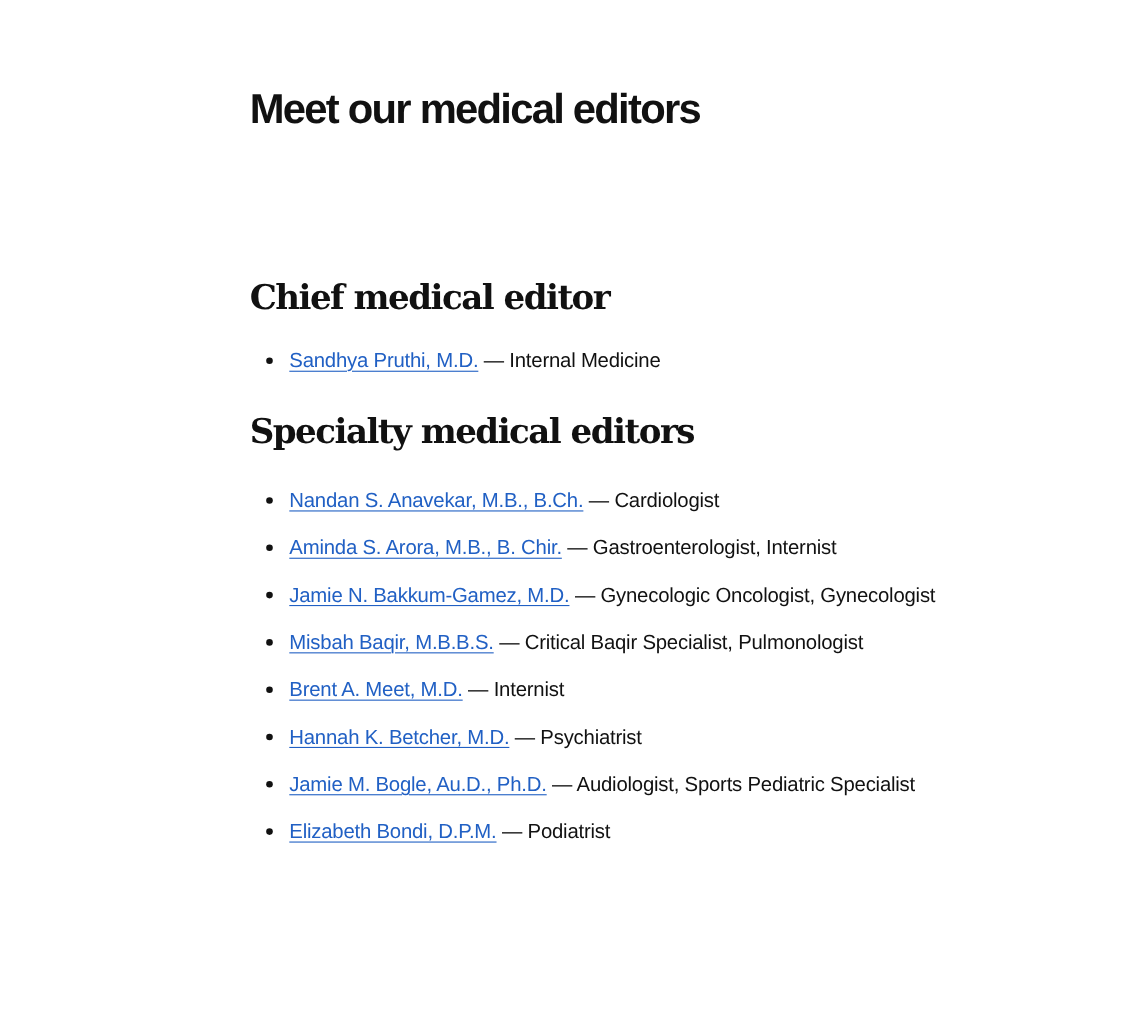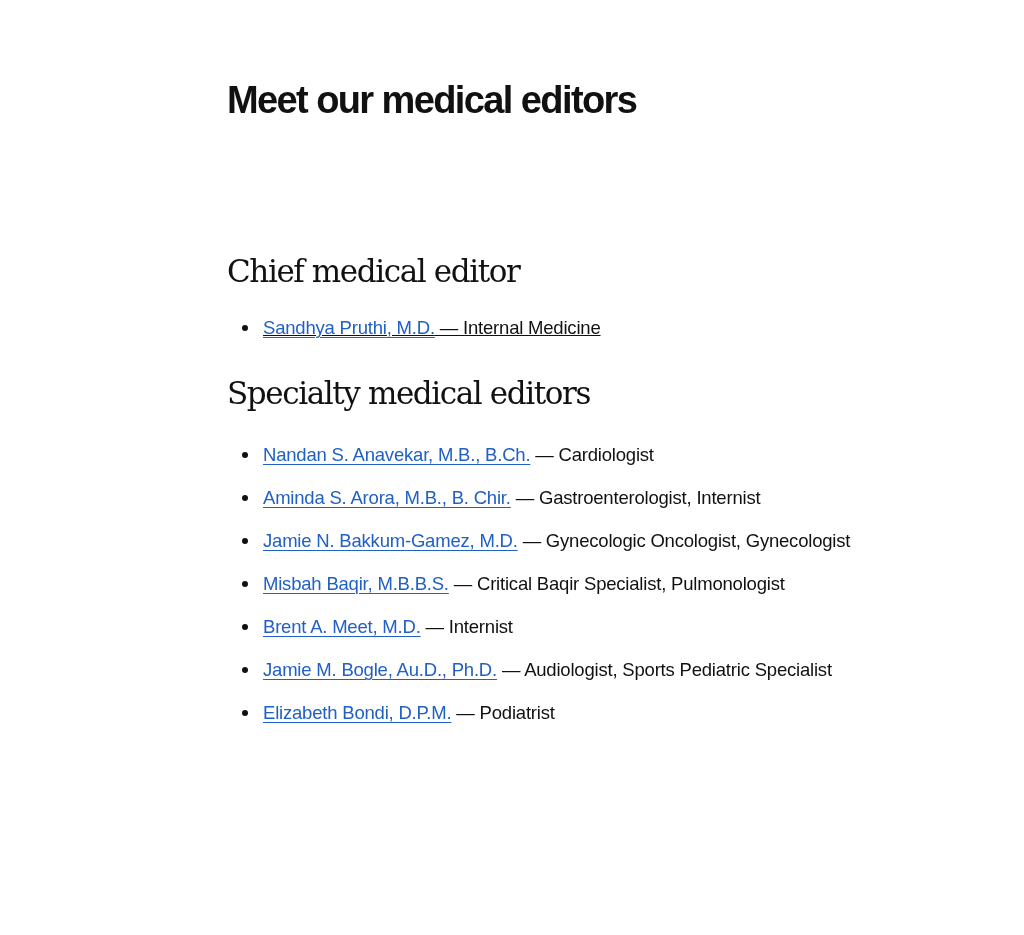--- a/index.html
+++ b/index.html
@@ -27,40 +27,40 @@
       letter-spacing: -1.6px;
       margin: 0;
       position: absolute;
       top: 78px;
       left: 0;
       white-space: nowrap;
       line-height: 44px;
     }
     h2.section-title {
       font-family: "DejaVu Serif", "Liberation Serif", serif;
-      font-weight: normal;
+      font-weight: bold;
       font-size: 31px;
       letter-spacing: -1.4px;
       margin: 0;
       position: absolute;
       left: 0;
       white-space: nowrap;
       line-height: 36px;
     }
     #chief-title { top: 253px; }
     #specialty-title { top: 375px; }
     ul.editor-list {
       list-style: none;
       margin: 0;
       padding: 0;
       position: absolute;
       left: 0;
       width: 740px;
     }
-    #chief-list { top: 314px; text-decoration: underline; }
+    #chief-list { top: 314px; }
     #specialty-list { top: 441px; }
     ul.editor-list li {
       position: relative;
       padding-left: 36px;
       font-family: "Liberation Sans", sans-serif;
       font-size: 18.5px;
       line-height: 28px;
       margin-bottom: 15px;
       color: #111111;
       letter-spacing: -0.2px;
@@ -106,19 +106,22 @@
     <li>
       <a class="editor-link" href="#">Jamie N. Bakkum-Gamez, M.D.</a><span> — Gynecologic Oncologist, Gynecologist</span>
     </li>
     <li>
       <a class="editor-link" href="#">Misbah Baqir, M.B.B.S.</a><span> — Critical Baqir Specialist, Pulmonologist</span>
     </li>
     <li>
       <a class="editor-link" href="#">Brent A. Meet, M.D.</a><span> — Internist</span>
     </li>
     <li>
+      <a class="editor-link" href="#">Hannah K. Betcher, M.D.</a><span> — Psychiatrist</span>
+    </li>
+    <li>
       <a class="editor-link" href="#">Jamie M. Bogle, Au.D., Ph.D.</a><span> — Audiologist, Sports Pediatric Specialist</span>
     </li>
     <li>
       <a class="editor-link" href="#">Elizabeth Bondi, D.P.M.</a><span> — Podiatrist</span>
     </li>
   </ul>
 </div>
 
 </body></html>

